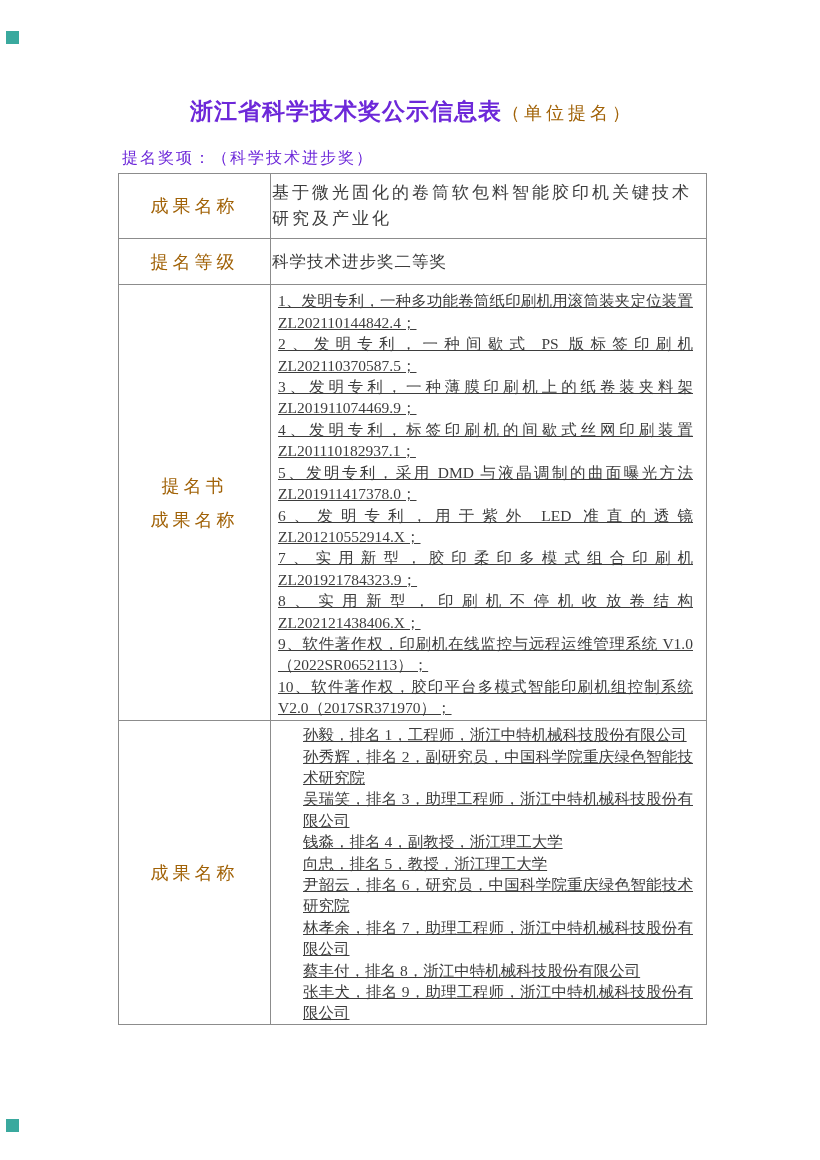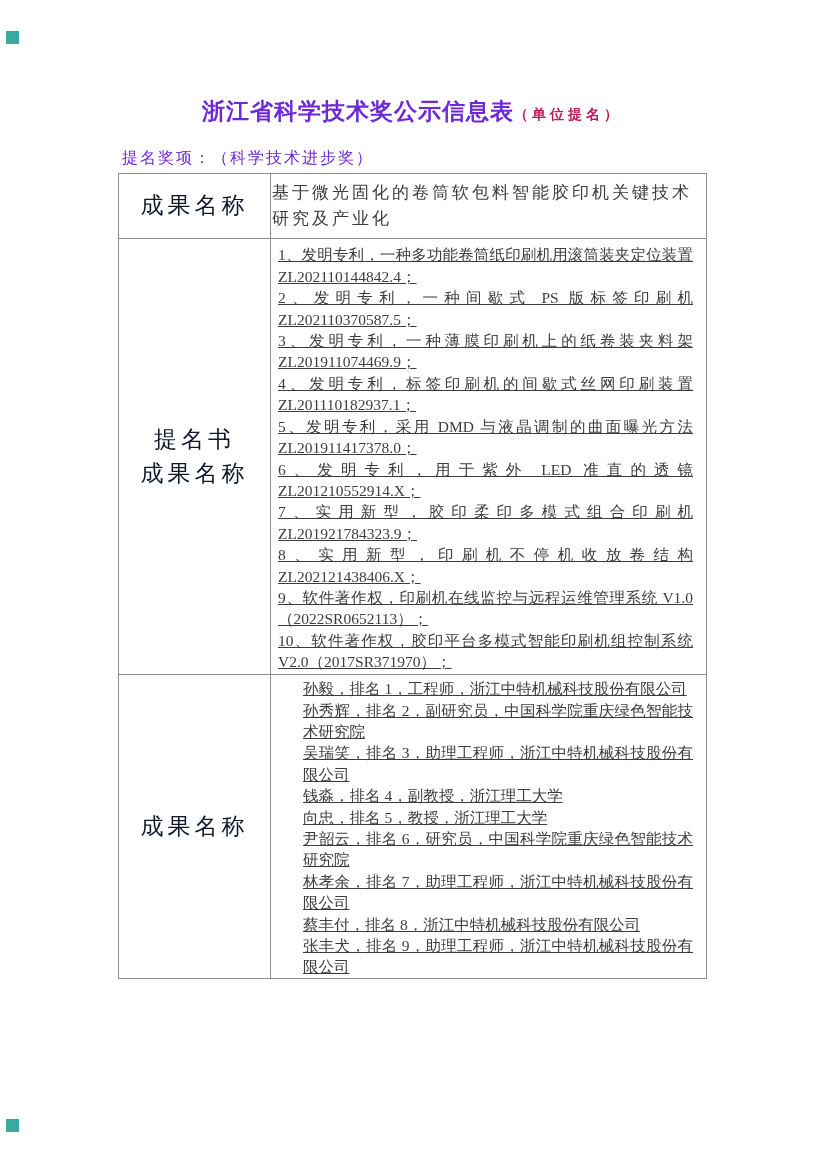--- a/index.html
+++ b/index.html
@@ -22,22 +22,22 @@
   .doc-title {
     position: absolute; left: 118px; top: 96px; width: 588px;
     text-align: center; white-space: nowrap;
     color: #222222;
   }
   .t-bold {
     font-weight: bold; font-size: 23px; letter-spacing: 1px;
     color: #6d28d9;
   }
   .t-paren {
-    font-weight: bold; font-size: 14px; letter-spacing: 4px;
-    color: #be185d;
+    font-weight: normal; font-size: 18px; letter-spacing: 4px;
+    color: #a16207;
   }
   .award-line {
     position: absolute; left: 122px; top: 148px;
     font-size: 16px; letter-spacing: 2px; color: #6d28d9;
   }
 
   table.info-table {
     position: absolute; left: 118px; top: 173px;
     width: 588px;
     border-collapse: collapse;
@@ -46,22 +46,22 @@
   table.info-table td {
     border: 1px solid #8c8c8c;
     vertical-align: middle;
     overflow: hidden;
   }
   col.c1 { width: 152px; }
   col.c2 { width: 436px; }
 
   td.label-cell {
     text-align: center;
-    font-size: 23px; letter-spacing: 4px;
-    color: #0f172a;
+    font-size: 18px; letter-spacing: 4px;
+    color: #a16207;
     white-space: pre-line;
     line-height: 34px;
   }
   tr.r1 td { height: 62px; }
   tr.r2 td { height: 43px; }
   tr.r3 td { height: 431px; }
   tr.r4 td { height: 300px; }
 
   td.center-value {
     font-size: 17px; letter-spacing: 3px;
@@ -97,20 +97,24 @@
   <colgroup>
       <col class="c1">
       <col class="c2">
     </colgroup>
   <tbody>
     <tr class="r1">
       <td class="label-cell">成果名称</td>
       <td class="center-value">基于微光固化的卷筒软包料智能胶印机关键技术
 研究及产业化</td>
     </tr>
+    <tr class="r2">
+      <td class="label-cell">提名等级</td>
+      <td class="center-value">科学技术进步奖二等奖</td>
+    </tr>
     <tr class="r3">
       <td class="label-cell">提名书
 成果名称</td>
       <td class="list-cell">1、发明专利，一种多功能卷筒纸印刷机用滚筒装夹定位装置 ZL202110144842.4；
 2、发明专利，一种间歇式 PS 版标签印刷机 ZL202110370587.5；
 3、发明专利，一种薄膜印刷机上的纸卷装夹料架 ZL201911074469.9；
 4、发明专利，标签印刷机的间歇式丝网印刷装置 ZL201110182937.1；
 5、发明专利，采用 DMD 与液晶调制的曲面曝光方法 ZL201911417378.0；
 6、发明专利，用于紫外 LED 准直的透镜 ZL201210552914.X；
 7、实用新型，胶印柔印多模式组合印刷机 ZL201921784323.9；

